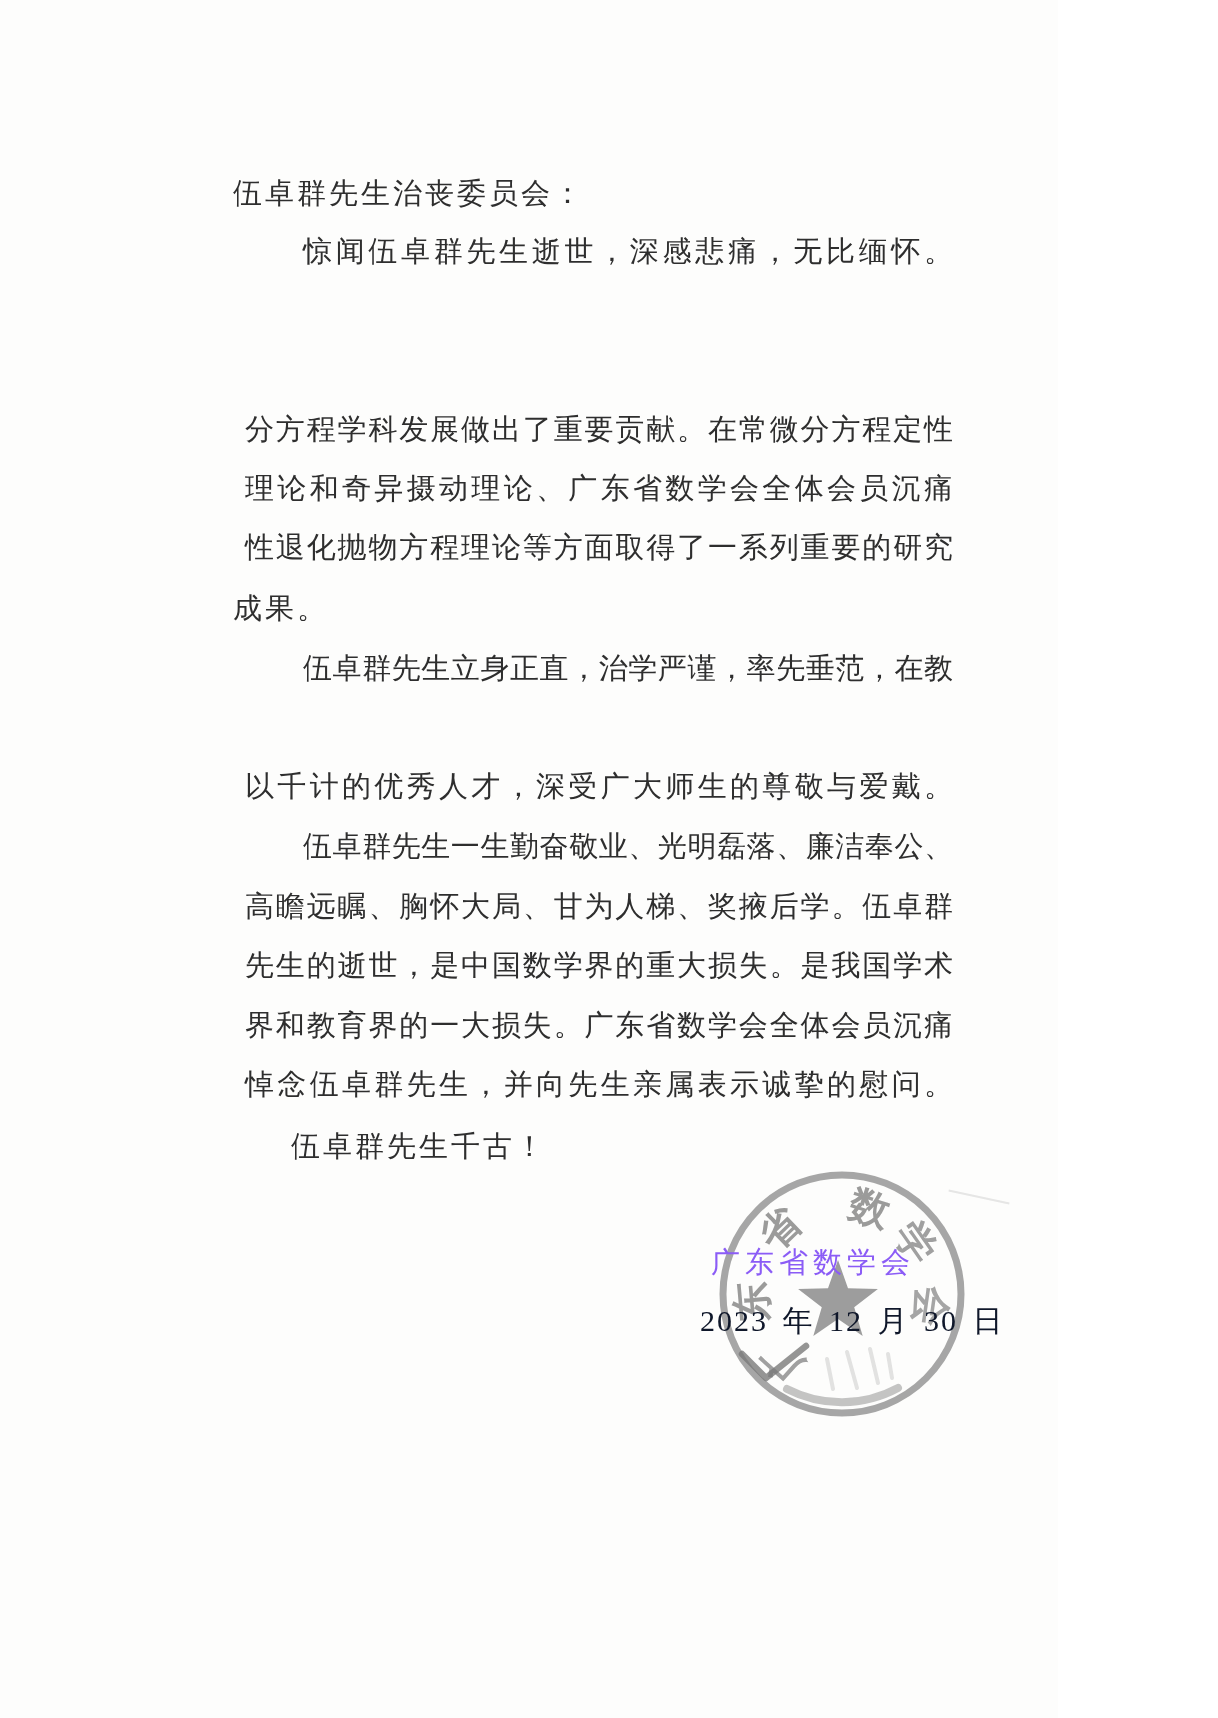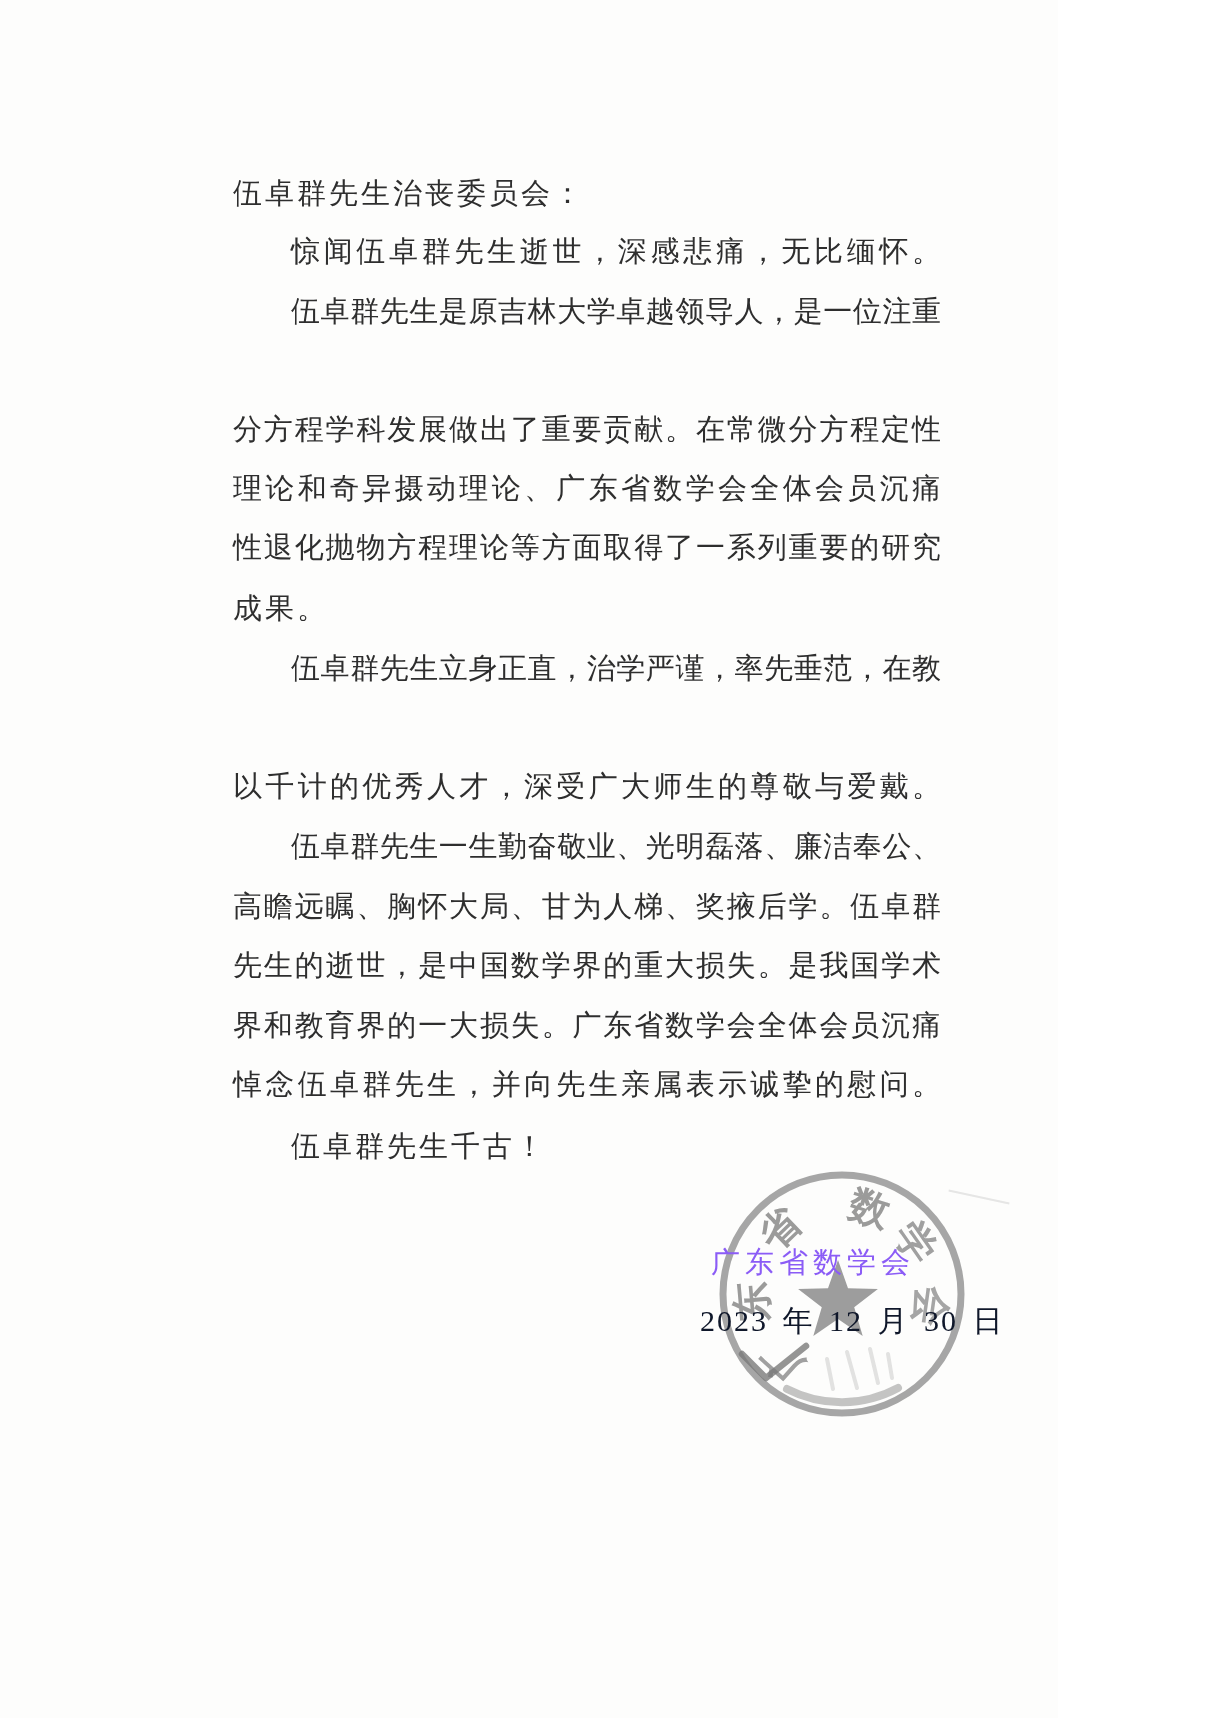--- a/index.html
+++ b/index.html
@@ -14,21 +14,21 @@
   .line{
     position:absolute;
     left:233px;
     width:708px;
     font-size:29px;
     line-height:36px;
     color:#2e2e2e;
     box-sizing:border-box;
   }
   .short{letter-spacing:3px;white-space:nowrap;}
-  .just{text-align:justify;text-align-last:justify;}
+  .just{text-align:justify;text-align-last:justify;margin-left:12px;}
   .indent{padding-left:58px;}
   .sig-org{
     position:absolute;left:711px;top:1243px;
     font-size:29px;letter-spacing:5px;white-space:nowrap;
     color:#8b5cf6;z-index:3;
   }
   .sig-date{
     position:absolute;left:700px;top:1301px;
     font-size:30px;letter-spacing:2px;word-spacing:5px;white-space:nowrap;
     color:#0f172a;z-index:3;
@@ -46,21 +46,20 @@
     background:#b9b9b9;opacity:.35;transform:rotate(12deg);
   }
 </style>
 </head>
 <body>
 
 <div class="page">
 
   <div class="line short" style="top:175px">伍卓群先生治丧委员会：</div>
   <div class="line just indent" style="top:233px">惊闻伍卓群先生逝世，深感悲痛，无比缅怀。</div>
-  <div class="line just indent" style="top:293px">伍卓群先生是原吉林大学卓越领导人，是一位注重</div>
   <div class="line just" style="top:411px">分方程学科发展做出了重要贡献。在常微分方程定性</div>
   <div class="line just" style="top:470px">理论和奇异摄动理论、广东省数学会全体会员沉痛</div>
   <div class="line just" style="top:529px">性退化抛物方程理论等方面取得了一系列重要的研究</div>
   <div class="line short" style="top:590px">成果。</div>
   <div class="line just indent" style="top:650px">伍卓群先生立身正直，治学严谨，率先垂范，在教</div>
   <div class="line just" style="top:768px">以千计的优秀人才，深受广大师生的尊敬与爱戴。</div>
   <div class="line just indent" style="top:828px">伍卓群先生一生勤奋敬业、光明磊落、廉洁奉公、</div>
   <div class="line just" style="top:888px">高瞻远瞩、胸怀大局、甘为人梯、奖掖后学。伍卓群</div>
   <div class="line just" style="top:947px">先生的逝世，是中国数学界的重大损失。是我国学术</div>
   <div class="line just" style="top:1007px">界和教育界的一大损失。广东省数学会全体会员沉痛</div>

